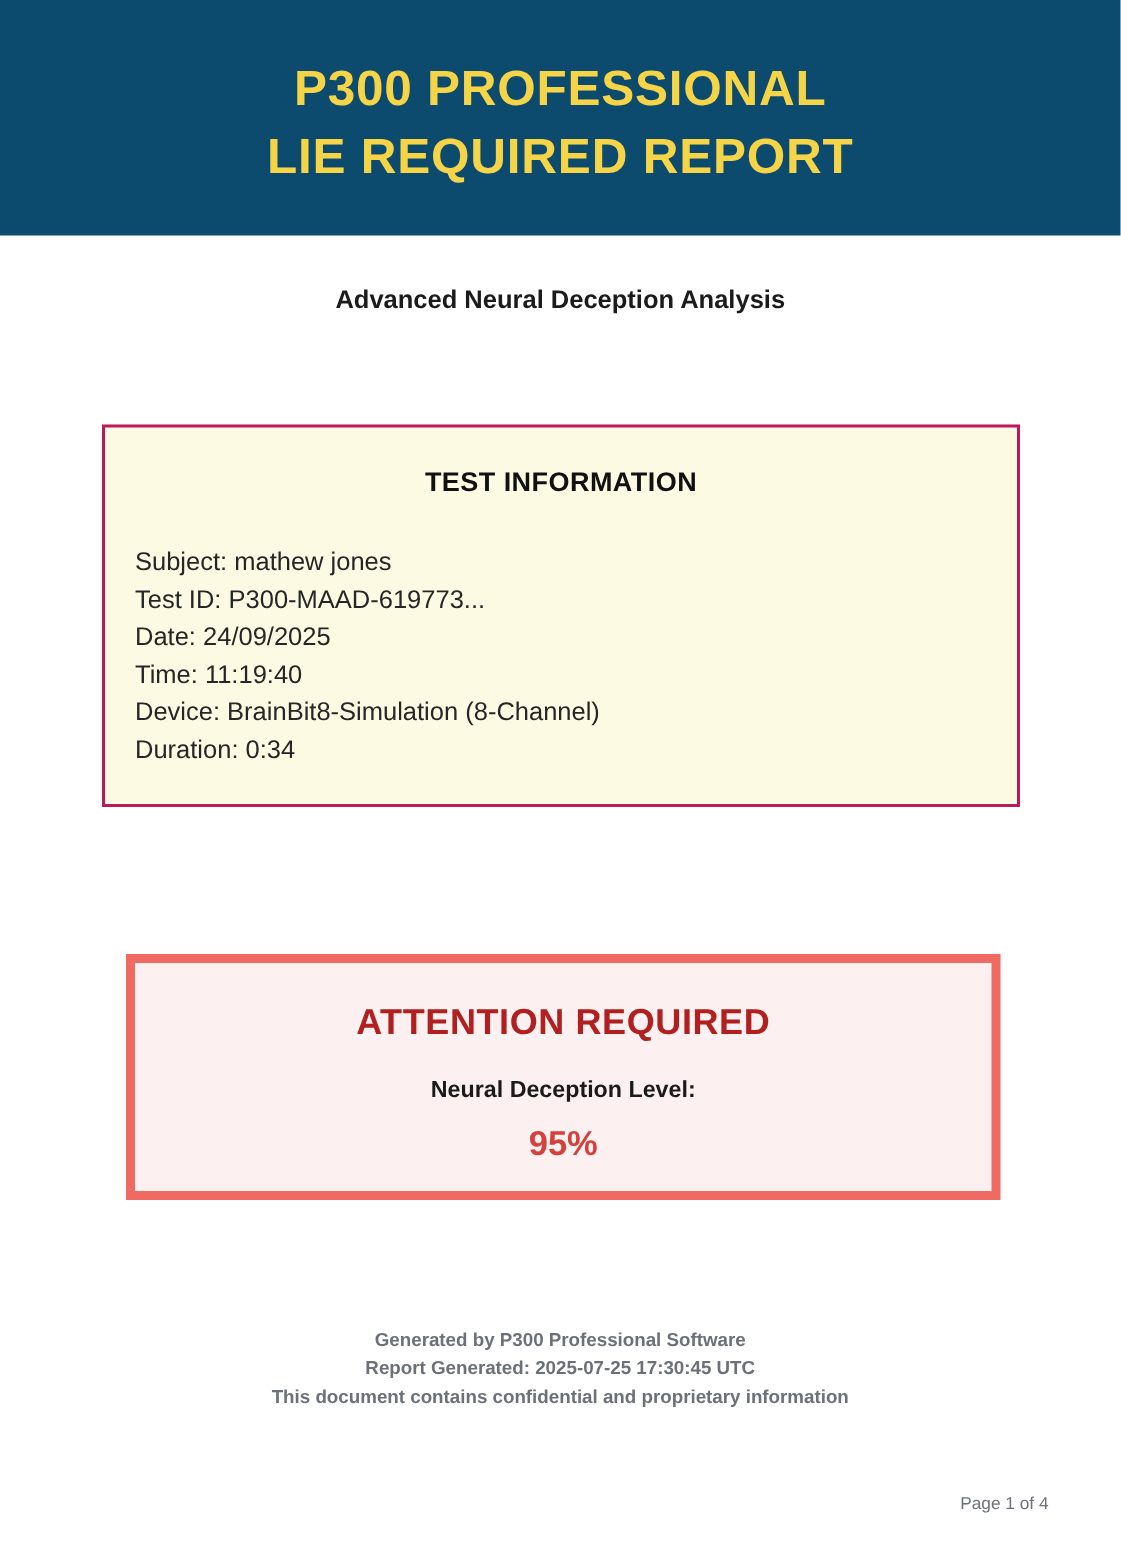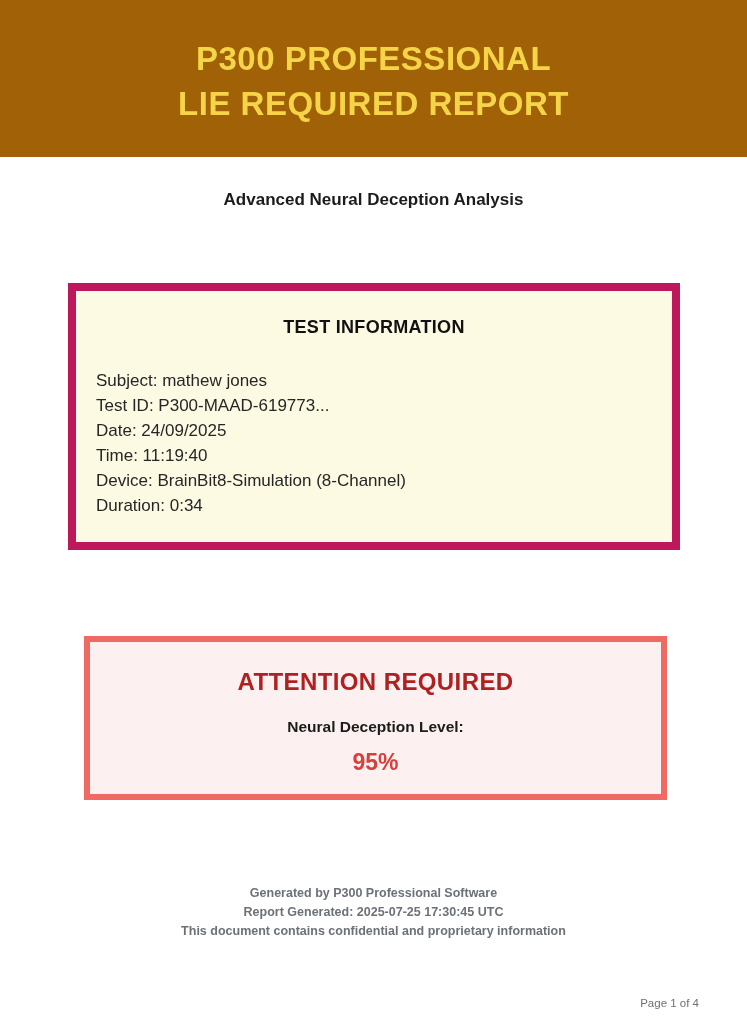--- a/index.html
+++ b/index.html
@@ -15,21 +15,21 @@
     overflow: hidden;
   }
   .page {
     position: relative;
     width: 747px;
     height: 1035px;
     background: #ffffff;
     box-sizing: border-box;
   }
   .header-band {
-    background: #a16207;
+    background: #0c4a6e;
     height: 157px;
     display: flex;
     flex-direction: column;
     align-items: center;
     justify-content: center;
     padding-top: 6px;
     box-sizing: border-box;
   }
   .header-title-line {
     color: #f5d547;
@@ -45,21 +45,21 @@
     font-weight: bold;
     color: #1b1b1b;
     margin-top: 33px;
   }
   .info-box {
     position: absolute;
     left: 68px;
     top: 283px;
     width: 612px;
     box-sizing: border-box;
-    border: 8px solid #be185d;
+    border: 2px solid #be185d;
     background: #fdfae3;
     padding: 26px 20px 24px 20px;
   }
   .info-title {
     text-align: center;
     font-size: 18px;
     font-weight: bold;
     color: #111111;
     letter-spacing: 0.3px;
     margin-bottom: 30px;

